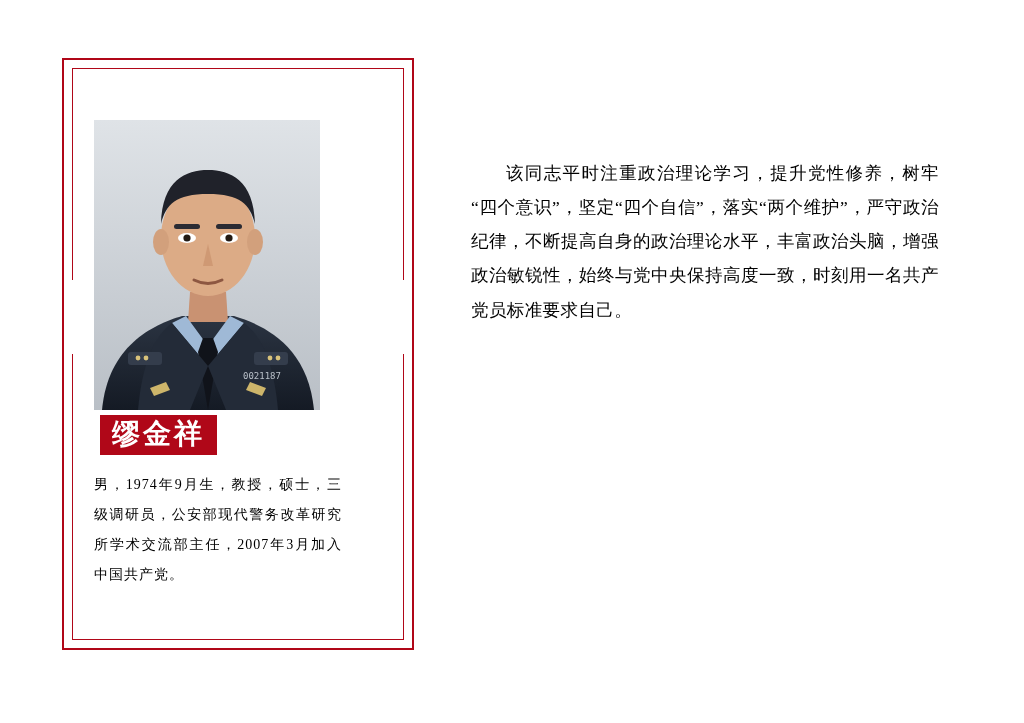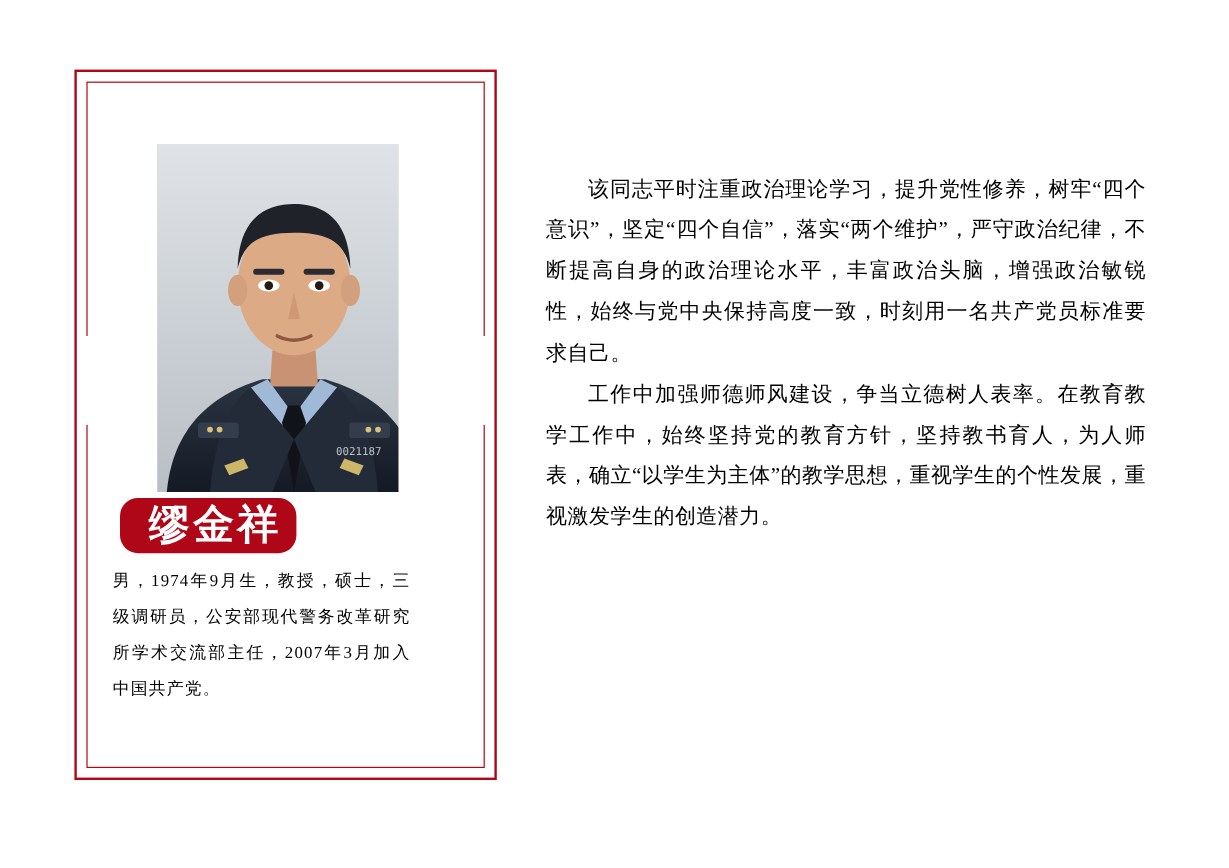--- a/index.html
+++ b/index.html
@@ -51,41 +51,39 @@
     width: 14px;
     height: 74px;
   }
   .notch.left  { left: 4px;  top: 222px; }
   .notch.right { right: 4px; top: 222px; }
 
   .photo {
     position: absolute;
     left: 32px;
     top: 62px;
-    width: 201px;
+    width: 226px;
     height: 290px;
     overflow: hidden;
     background: #cfd3d8;
-    margin-left: 37px;
   }
   .photo svg { display: block; }
 
   .name-plate {
     position: absolute;
     left: 38px;
     top: 357px;
     background: #b00718;
     color: #ffffff;
     font-family: "DejaVu Sans", sans-serif;
     font-weight: bold;
-    font-size: 34px;
+    font-size: 28px;
     letter-spacing: 3px;
-    padding: 5px 12px 7px 24px;
+    padding: 5px 12px 7px 12px;
     line-height: 1;
-    border-radius: 15px;
   }
 
   .bio {
     position: absolute;
     left: 32px;
     top: 412px;
     width: 248px;
     font-size: 14px;
     line-height: 2.15;
     letter-spacing: 1px;
@@ -99,21 +97,21 @@
     left: 455px;
     top: 140px;
     width: 500px;
     font-size: 17.5px;
     line-height: 1.95;
     text-align: justify;
     text-justify: inter-ideograph;
     letter-spacing: 0.4px;
   }
   .article p {
-    margin: 0;
+    margin: 16px;
     text-indent: 2em;
   }
 </style>
 </head>
 <body>
 
 <div class="profile-card">
 
   <div class="frame-outer"></div>
   <div class="frame-inner"></div>
@@ -178,14 +176,13 @@
     </svg>
   </div>
 
   <div class="name-plate">缪金祥</div>
 
   <div class="bio">男，1974年9月生，教授，硕士，三级调研员，公安部现代警务改革研究所学术交流部主任，2007年3月加入中国共产党。</div>
 </div>
 
 <div class="article">
   <p>该同志平时注重政治理论学习，提升党性修养，树牢“四个意识”，坚定“四个自信”，落实“两个维护”，严守政治纪律，不断提高自身的政治理论水平，丰富政治头脑，增强政治敏锐性，始终与党中央保持高度一致，时刻用一名共产党员标准要求自己。</p>
-  <p>工作中加强师德师风建设，争当立德树人表率。在教育教学工作中，始终坚持党的教育方针，坚持教书育人，为人师表，确立“以学生为主体”的教学思想，重视学生的个性发展，重视激发学生的创造潜力。</p>
 </div>
 
 </body></html>

